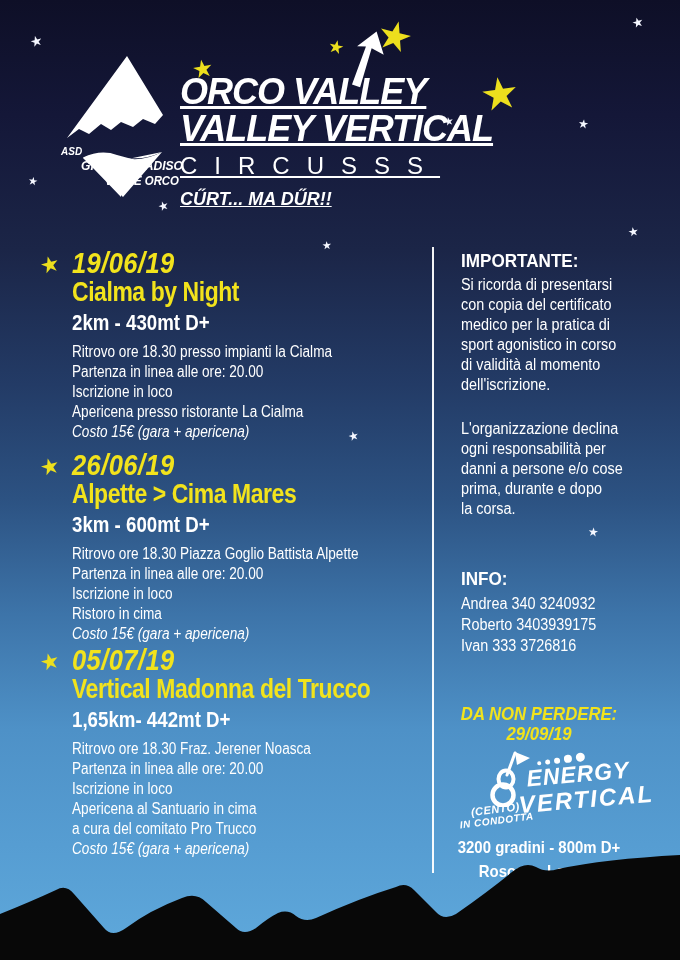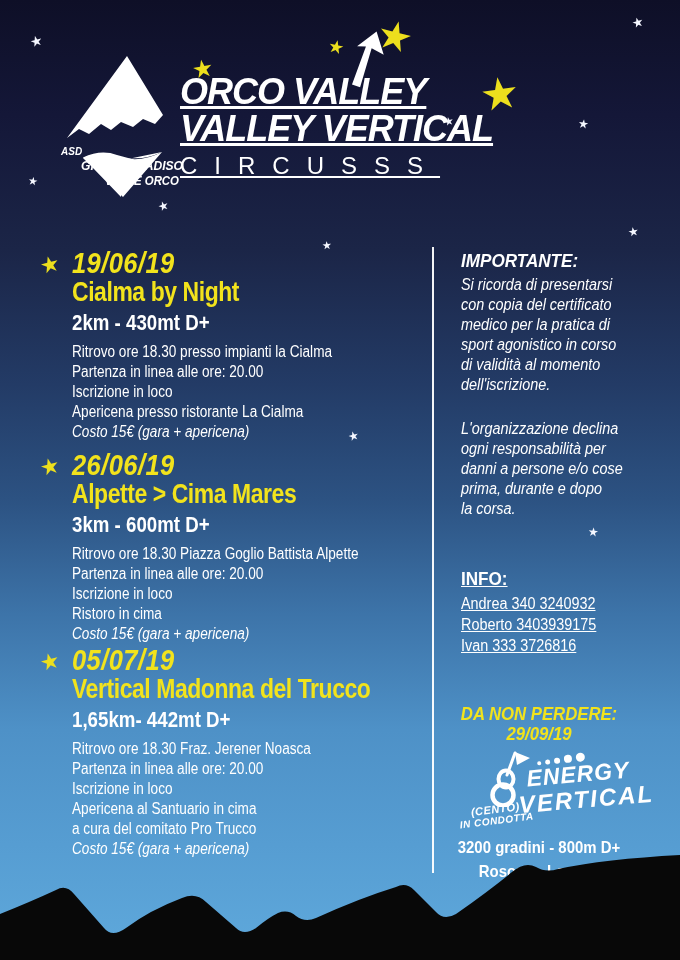--- a/index.html
+++ b/index.html
@@ -33,25 +33,25 @@
   
   .event { position:absolute; left:40px; width:400px; padding-left:32px; }
   .event .bullet { position:absolute; left:0; top:4px; font-size:22px; color:#ecdf1d; transform:rotate(-14deg); }
   .ev-date { font-size:30px; line-height:30px; font-weight:700; font-style:italic; color:#f2e31c; letter-spacing:0.5px; }
   .ev-name { font-size:27px; line-height:28px; font-weight:700; color:#f2e31c; margin-bottom:5px; letter-spacing:-0.5px; }
   .ev-dist { font-size:22px; line-height:24px; font-weight:600; margin-bottom:7px; }
   .ev-line { font-size:16px; line-height:20px; font-weight:400; }
   .ev-cost { font-style:italic; }
 
   
-  .right-col { position:absolute; left:461px; top:250px; width:205px;font-style:italic; }
+  .right-col { position:absolute; left:461px; top:250px; width:205px; }
   .rc-h { font-size:19px; font-weight:700; line-height:22px; margin-bottom:3px; }
   .rc-line { font-size:16px; line-height:20px; }
   .rc-p2 { margin-top:24px; }
-  .info-block { position:absolute; left:461px; top:568px; width:205px;text-decoration:underline; }
+  .info-block { position:absolute; left:461px; top:568px; width:205px; }
   .info-block .rc-line { line-height:21px; }
 
   
   .promo { position:absolute; left:439px; top:703px; width:200px; text-align:center; }
   .promo-h { font-size:19px; line-height:21px; font-weight:700; font-style:italic; color:#f2e31c; }
   .promo-date { font-size:19px; line-height:20px; font-weight:700; font-style:italic; color:#f2e31c; }
   .logo-row { position:relative; height:84px; margin-top:5px; text-align:left; }
   .fig8 { position:absolute; left:38px; top:0; }
   .cento { position:absolute; left:2px; top:54px; width:110px; transform:rotate(-7deg); font-weight:700; font-style:italic; text-align:center; }
   .cento-l1 { font-size:11px; line-height:12px; letter-spacing:0.5px; }
@@ -96,20 +96,21 @@
       <text x="122" y="133" fill="#fff" font-size="13.5" font-weight="bold" font-style="italic" text-anchor="end" textLength="74" lengthAdjust="spacingAndGlyphs">VALLE ORCO</text>
       <path fill="#ffffff" d="M26,143.5 Q44,135 60,141 Q82,149 105,138 L66,146 Q64,148 62,146 Z M26,143.5 L62,146 L66,146 L64,183 Z" transform="translate(0,-38)"></path>
       <path fill="#ffffff" d="M26,106 Q44,98 60,104 Q82,112 105,100 L66,145 Z"></path>
     </svg>
   </div>
 
   <div class="title-block">
     <div class="t1">ORCO VALLEY</div>
     <div class="t1">VALLEY VERTICAL</div>
     <div class="t3">CIRCUSSS</div>
+    <div class="tag">CŰRT... MA DŰR!!</div>
   </div>
 
   <svg style="position:absolute;left:342px;top:30px" width="50" height="62" viewBox="0 0 50 62">
     <polygon fill="#ffffff" transform="rotate(18 25 31)" points="25,0 11,20 19.5,17.5 18,58 26.5,58 25.5,17.5 39,20"></polygon>
   </svg>
 
   <div class="divider"></div>
 
   <div class="event" style="top:248px">
     <span class="bullet">★</span>

